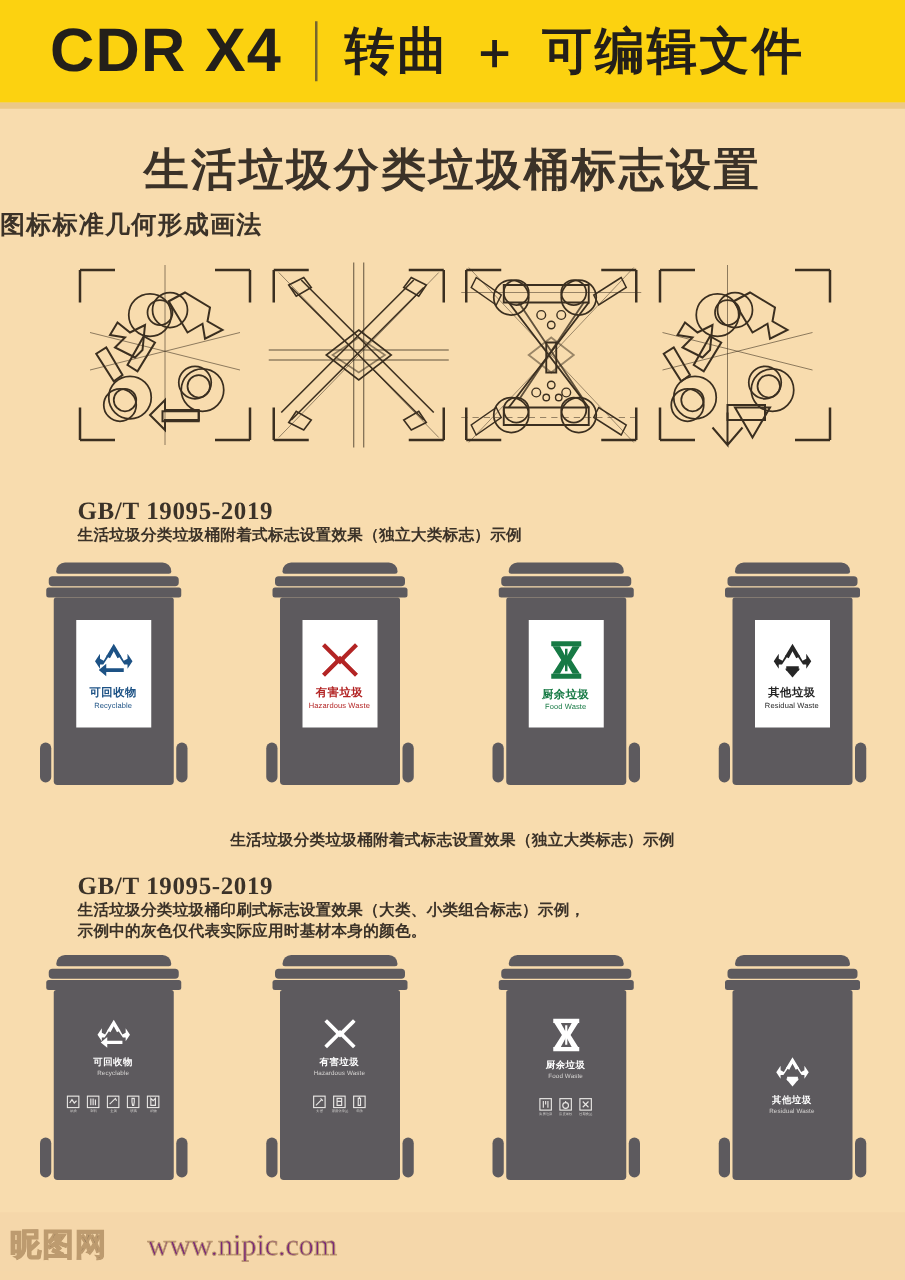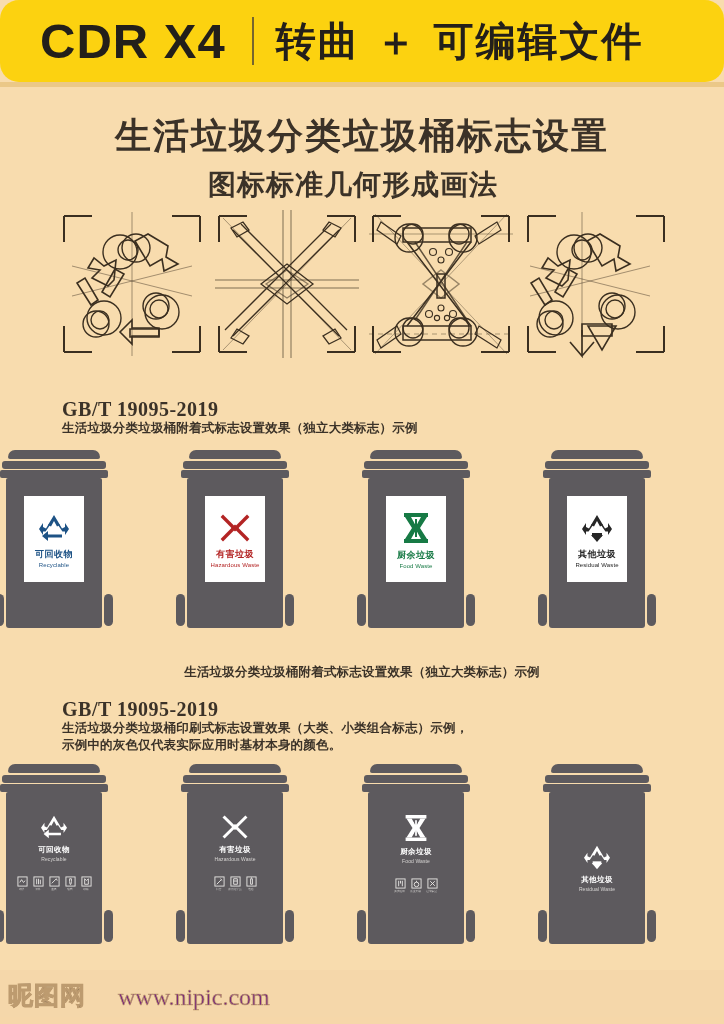--- a/index.html
+++ b/index.html
@@ -8,21 +8,21 @@
     font-family: "Liberation Serif", "DejaVu Serif", serif;
     background: #f7d9a8;
     position: relative;
     overflow: hidden;
   }
   .page { position:relative; width:724px; height:1024px; background:#f8dcae; }
 
   
   .banner {
     position:absolute; left:0; top:0; width:724px; height:82px;
-    background:#fcd210; display:flex; align-items:center; padding-left:40px;border-radius:19px;
+    background:#fcd210; display:flex; align-items:center; padding-left:40px;
   }
   .banner-shadow {
     position:absolute; left:0; top:82px; width:724px; height:5px;
     background:#e0b86a; opacity:.55;
   }
   .cdr {
     font-family:"Liberation Sans", sans-serif;
     font-weight:bold; font-size:49px; letter-spacing:1px; color:#231f1a;
     line-height:1;
   }
@@ -35,22 +35,22 @@
     font-weight:bold; font-size:40px; color:#231f1a; letter-spacing:2px;
     line-height:1; white-space:nowrap;
   }
 
   
   .title-main {
     position:absolute; top:112px; left:0; width:724px; text-align:center;
     font-size:36px; font-weight:bold; color:#3b3228; letter-spacing:2px;
   }
   .title-sub {
-    position:absolute; top:166px; left:0; width:706px; text-align:center;
-    font-size:28px; font-weight:bold; color:#3b3228; letter-spacing:1px;
+    position:absolute; top:166px; left:0; width:706px; text-align:left;
+    font-size:20px; font-weight:bold; color:#3b3228; letter-spacing:1px;
   }
 
   
   .constructions {
     position:absolute; top:208px; left:58px; width:612px; height:152px;
     display:flex; justify-content:space-between;
   }
   .constr { width:148px; height:152px; position:relative; }
   .constr svg { display:block; }
 
@@ -63,21 +63,21 @@
     position:absolute; font-size:12.5px; font-weight:bold; color:#3b3228;
     line-height:1.45; letter-spacing:.2px;
   }
   .sec-cap {
     position:absolute; width:724px; text-align:center;
     font-size:12.5px; font-weight:bold; color:#3b3228; letter-spacing:.2px;
   }
 
   
   .bin-row { position:absolute; left:0; width:724px; display:flex; }
-  .bin-slot { flex:1; display:flex; }
+  .bin-slot { flex:1; display:flex; justify-content:center; }
 
   .bin { position:relative; width:108px; }
   .bin-lid-top {
     position:relative; margin:0 auto; width:92px; height:9px;
     background:#5d5a5e; border-radius:7px 7px 2px 2px;
   }
   .bin-lid-mid {
     position:relative; margin:2px auto 0; width:104px; height:8px;
     background:#5d5a5e; border-radius:3px;
   }

